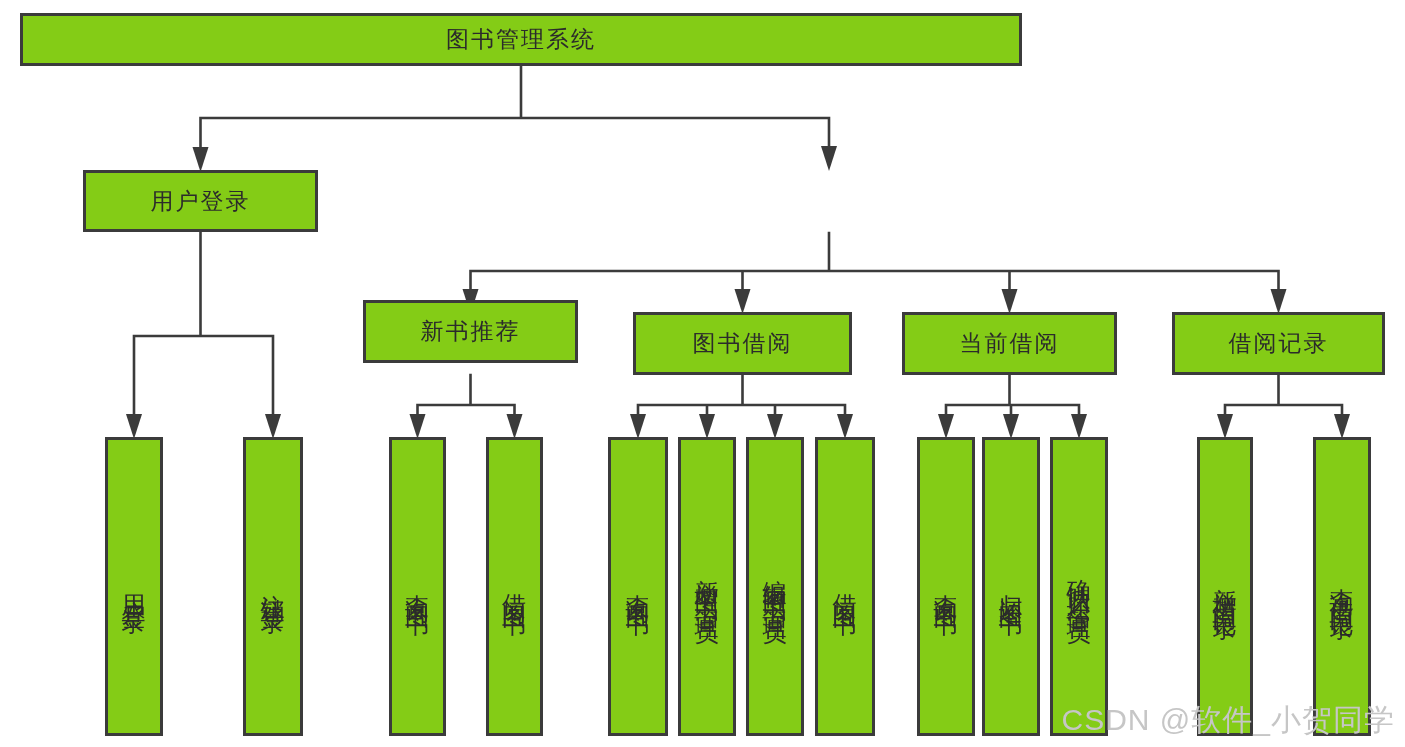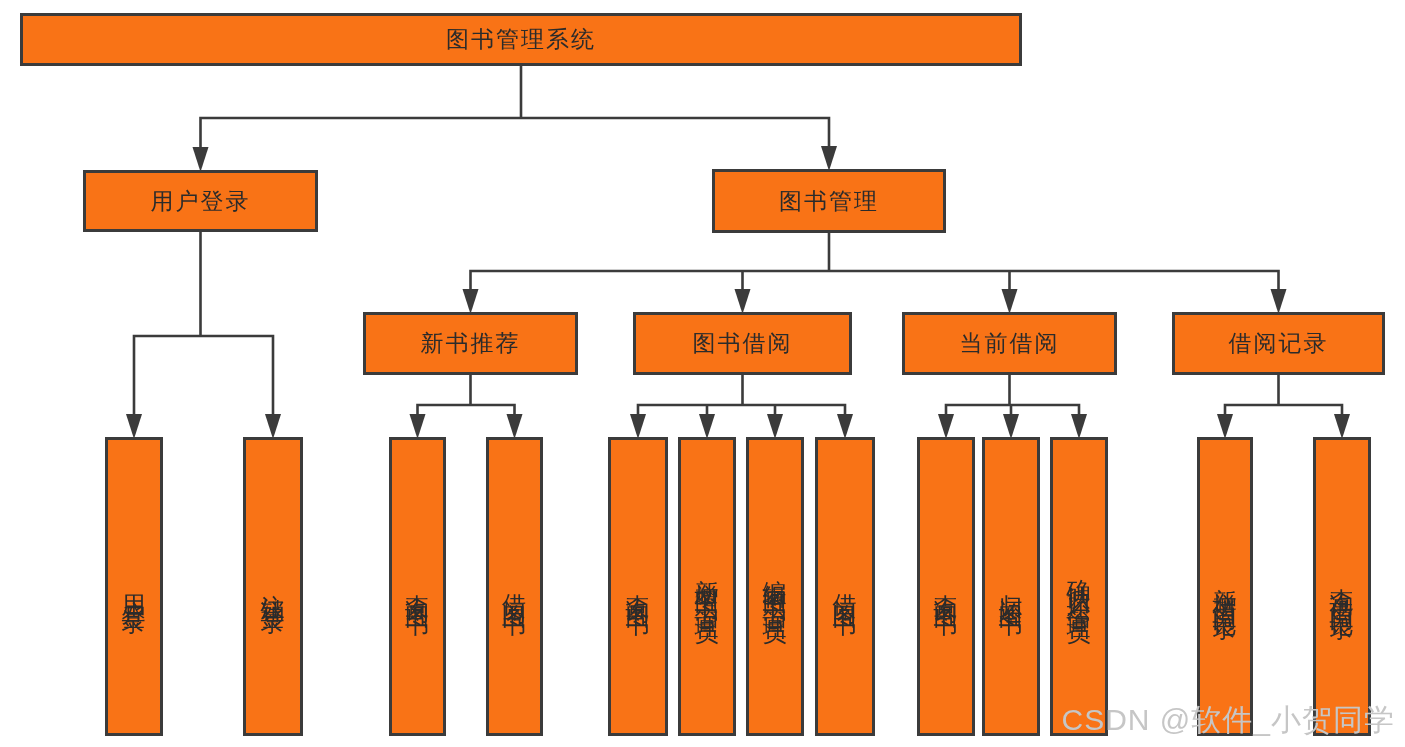--- a/index.html
+++ b/index.html
@@ -18,21 +18,21 @@
   .connectors {
     position: absolute;
     left: 0;
     top: 0;
     z-index: 1;
   }
   .node {
     position: absolute;
     box-sizing: border-box;
     border: 3px solid var(--line, #3b3b3b);
-    background: #f97316;
+    background: #84cc16;
     display: flex;
     align-items: center;
     justify-content: center;
     color: var(--text, #2b2b2b);
     z-index: 2;
     text-align: center;
   }
   .node.h {
     font-size: 23px;
     letter-spacing: 2px;
@@ -83,24 +83,21 @@
       <polygon points="1217,414 1233,414 1225,439" fill="#3b3b3b"></polygon>
       <polygon points="1334,414 1350,414 1342,439" fill="#3b3b3b"></polygon>
     </svg>
   <div class="watermark">CSDN @软件_小贺同学</div>
 <div class="node h" style="left: 20px; top: 13px; width: 1002px; height: 53px;">
       <span class="htext">图书管理系统</span>
     </div>
     <div class="node h" style="left: 83px; top: 170px; width: 235px; height: 62px;">
       <span class="htext">用户登录</span>
     </div>
-    <div class="node h" style="left: 712px; top: 169px; width: 234px; height: 64px;">
-      <span class="htext">图书管理</span>
-    </div>
-    <div class="node h" style="left: 363px; top: 312px; width: 215px; height: 63px;">
+    <div class="node h" style="left: 363px; top: 300px; width: 215px; height: 63px;">
       <span class="htext">新书推荐</span>
     </div>
     <div class="node h" style="left: 902px; top: 312px; width: 215px; height: 63px;">
       <span class="htext">当前借阅</span>
     </div>
     <div class="node h" style="left: 633px; top: 312px; width: 219px; height: 63px;">
       <span class="htext">图书借阅</span>
     </div>
     <div class="node h" style="left: 1172px; top: 312px; width: 213px; height: 63px;">
       <span class="htext">借阅记录</span>

